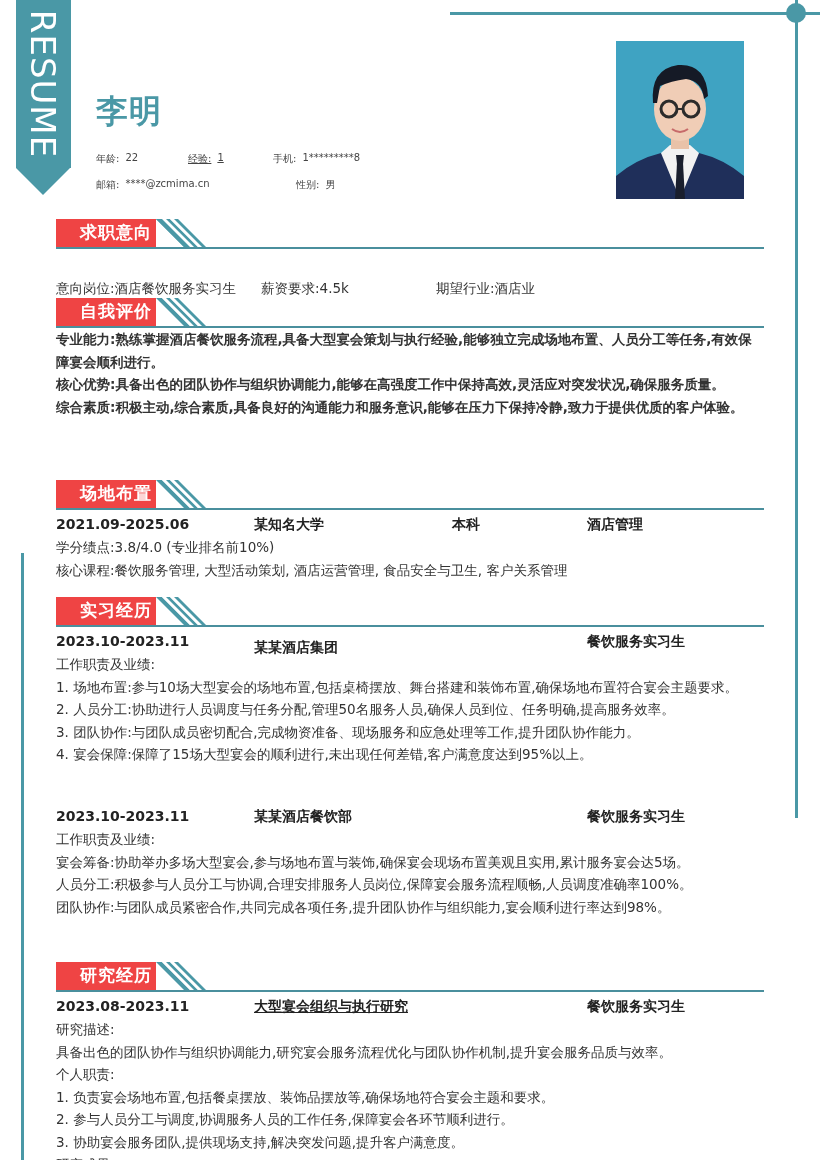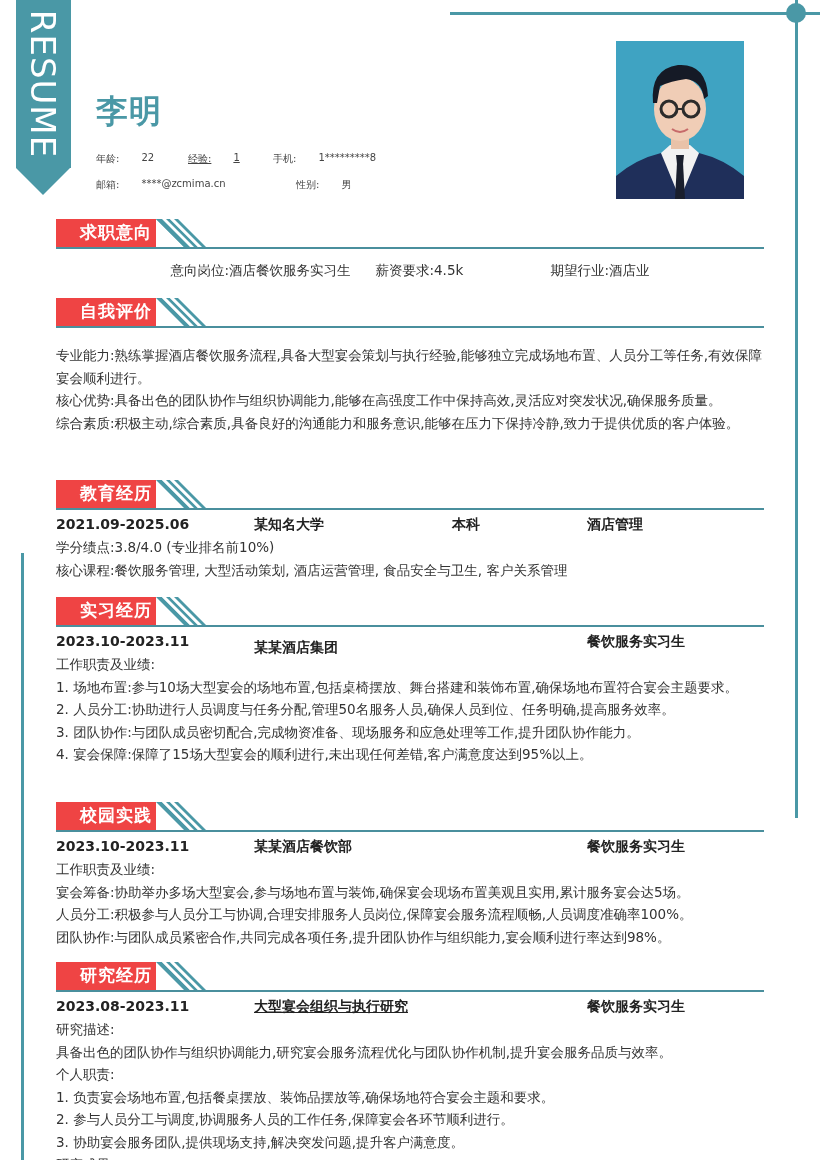--- a/index.html
+++ b/index.html
@@ -17,21 +17,21 @@
   .ribbon { position:absolute; left:16px; top:0; width:55px; height:195px; }
   .ribbon-body { position:absolute; left:0; top:0; width:55px; height:168px; background:#4a98a6; }
   .ribbon-tip { position:absolute; left:0; top:168px; width:0; height:0;
     border-left:27.5px solid transparent; border-right:27.5px solid transparent; border-top:27px solid #4a98a6; }
   .ribbon-text { position:absolute; left:27px; top:84px; transform:translate(-50%,-50%) rotate(90deg);
     color:#ffffff; font-family:"DejaVu Sans",sans-serif; font-size:34px; letter-spacing:1px; white-space:nowrap; }
 
   .name { position:absolute; left:96px; top:90px; font-size:32px; font-weight:bold; color:#4a98a6; letter-spacing:1px; }
   .info-row { position:absolute; left:96px; font-size:10px; color:#444; display:flex; }
   .info-row .lbl { color:#444; }
-  .info-row .val { margin-left:22px; }
+  .info-row .val { margin-left:6px; }
   .row1 { top:152px; }
   .row2 { top:178px;gap:13px; }
   .info-item { display:flex; }
 
   .photo { position:absolute; left:616px; top:41px; width:128px; height:158px; background:#3fa3c2; overflow:hidden; }
 
   .section { position:absolute; left:56px; width:708px; }
   .sec-head { position:relative; height:30px; }
   .sec-title-box { position:absolute; left:0; top:0; height:28px; width:100px; background:#ef4444; }
   .sec-title { position:absolute; left:24px; top:2px; color:#fff; font-weight:bold; font-size:17px; letter-spacing:1px; }
@@ -119,52 +119,52 @@
     </div>
     <svg class="sec-stripes" width="50" height="29">
       <polygon points="0,0 14,0 42,28 28,28" fill="#4a98a6"></polygon>
       <polygon points="0,0 6,0 34,28 28,28" fill="#4a98a6"></polygon>
       <polygon points="6,0 10,0 38,28 34,28" fill="#ffffff"></polygon>
       <polygon points="14,0 18,0 46,28 42,28" fill="#ffffff"></polygon>
       <polygon points="18,0 22,0 50,28 46,28" fill="#4a98a6"></polygon>
     </svg>
     <div class="sec-rule"></div>
   </div>
-  <div class="body-text" style="display:flex; margin-top:10px;justify-content:center;">
+  <div class="body-text" style="display:flex; margin-top:28px;">
     <span style="width:205px;">意向岗位:酒店餐饮服务实习生</span>
     <span style="width:175px;">薪资要求:4.5k</span>
     <span>期望行业:酒店业</span>
   </div>
 </div>
 
 <div class="section" style="top:298px;">
   <div class="sec-head">
     <div class="sec-title-box">
       <span class="sec-title">自我评价</span>
     </div>
     <svg class="sec-stripes" width="50" height="29">
       <polygon points="0,0 6,0 34,28 28,28" fill="#4a98a6"></polygon>
       <polygon points="6,0 10,0 38,28 34,28" fill="#ffffff"></polygon>
       <polygon points="10,0 14,0 42,28 38,28" fill="#4a98a6"></polygon>
       <polygon points="14,0 18,0 46,28 42,28" fill="#ffffff"></polygon>
       <polygon points="18,0 22,0 50,28 46,28" fill="#4a98a6"></polygon>
     </svg>
     <div class="sec-rule"></div>
   </div>
-  <div class="body-text" style="margin-top:16px;">
+  <div class="body-text" style="margin-top:0;font-weight:bold;">
     <div>专业能力:熟练掌握酒店餐饮服务流程,具备大型宴会策划与执行经验,能够独立完成场地布置、人员分工等任务,有效保障宴会顺利进行。</div>
     <div>核心优势:具备出色的团队协作与组织协调能力,能够在高强度工作中保持高效,灵活应对突发状况,确保服务质量。</div>
     <div>综合素质:积极主动,综合素质,具备良好的沟通能力和服务意识,能够在压力下保持冷静,致力于提供优质的客户体验。</div>
   </div>
 </div>
 
 <div class="section" style="top:480px;">
   <div class="sec-head">
     <div class="sec-title-box">
-      <span class="sec-title">教育经历</span>
+      <span class="sec-title">场地布置</span>
     </div>
     <svg class="sec-stripes" width="50" height="29">
       <polygon points="0,0 6,0 34,28 28,28" fill="#4a98a6"></polygon>
       <polygon points="6,0 10,0 38,28 34,28" fill="#ffffff"></polygon>
       <polygon points="10,0 14,0 42,28 38,28" fill="#4a98a6"></polygon>
       <polygon points="14,0 18,0 46,28 42,28" fill="#ffffff"></polygon>
       <polygon points="18,0 22,0 50,28 46,28" fill="#4a98a6"></polygon>
     </svg>
     <div class="sec-rule"></div>
   </div>
@@ -202,33 +202,20 @@
   <div class="body-text">
     <div>工作职责及业绩:</div>
     <div>1. 场地布置:参与10场大型宴会的场地布置,包括桌椅摆放、舞台搭建和装饰布置,确保场地布置符合宴会主题要求。</div>
     <div>2. 人员分工:协助进行人员调度与任务分配,管理50名服务人员,确保人员到位、任务明确,提高服务效率。</div>
     <div>3. 团队协作:与团队成员密切配合,完成物资准备、现场服务和应急处理等工作,提升团队协作能力。</div>
     <div>4. 宴会保障:保障了15场大型宴会的顺利进行,未出现任何差错,客户满意度达到95%以上。</div>
   </div>
 </div>
 
 <div class="section" style="top:802px;">
-  <div class="sec-head">
-    <div class="sec-title-box">
-      <span class="sec-title">校园实践</span>
-    </div>
-    <svg class="sec-stripes" width="50" height="29">
-      <polygon points="0,0 6,0 34,28 28,28" fill="#4a98a6"></polygon>
-      <polygon points="6,0 10,0 38,28 34,28" fill="#ffffff"></polygon>
-      <polygon points="10,0 14,0 42,28 38,28" fill="#4a98a6"></polygon>
-      <polygon points="14,0 18,0 46,28 42,28" fill="#ffffff"></polygon>
-      <polygon points="18,0 22,0 50,28 46,28" fill="#4a98a6"></polygon>
-    </svg>
-    <div class="sec-rule"></div>
-  </div>
   <div class="entry-head">
     <span class="col-a">2023.10-2023.11</span>
     <span style="width:333px;">某某酒店餐饮部</span>
     <span class="col-d">餐饮服务实习生</span>
   </div>
   <div class="body-text">
     <div>工作职责及业绩:</div>
     <div>宴会筹备:协助举办多场大型宴会,参与场地布置与装饰,确保宴会现场布置美观且实用,累计服务宴会达5场。</div>
     <div>人员分工:积极参与人员分工与协调,合理安排服务人员岗位,保障宴会服务流程顺畅,人员调度准确率100%。</div>
     <div>团队协作:与团队成员紧密合作,共同完成各项任务,提升团队协作与组织能力,宴会顺利进行率达到98%。</div>

